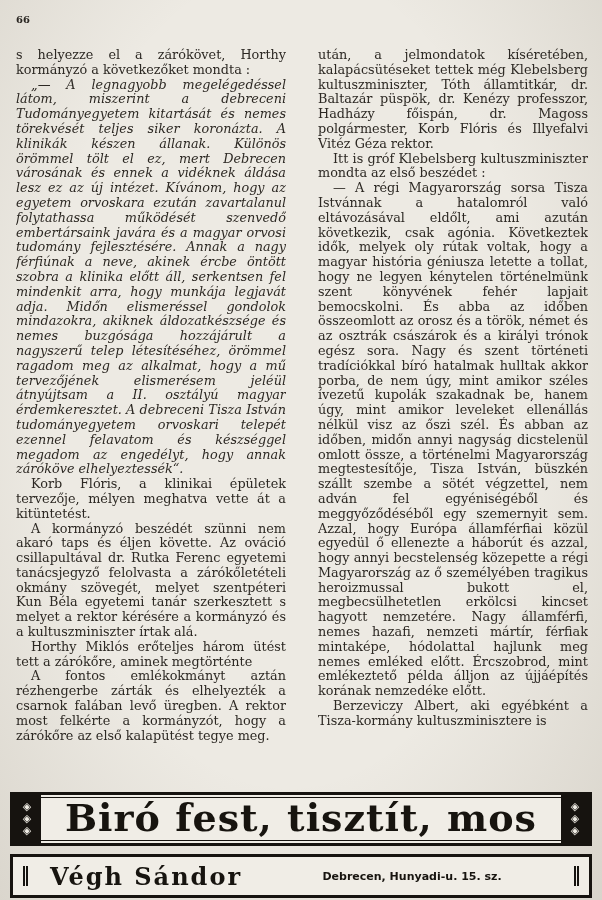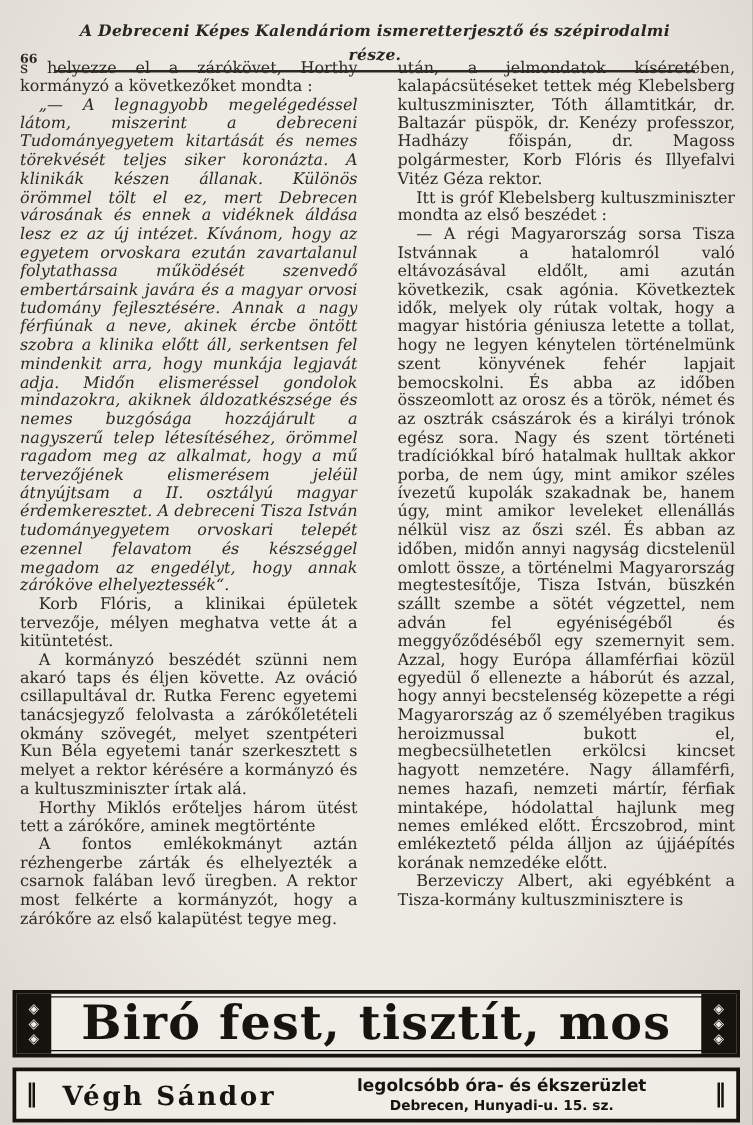--- a/index.html
+++ b/index.html
@@ -61,40 +61,37 @@
   .ad-vegh {
     top:854px; height:44px;
     border:3px solid #16130f;
     display:flex; align-items:center; gap:14px; padding:2px 10px;
   }
   .edge-rule {
     width:5px; height:60%; flex:0 0 auto;
     border-left:2px solid #16130f; border-right:2px solid #16130f;
   }
   .vegh-name {
-    flex:0 0 auto; font-weight:bold; font-size:21px; letter-spacing:2px;
+    flex:0 0 auto; font-weight:bold; font-size:24px; letter-spacing:2px;
     color:#17140f; white-space:nowrap; padding:0 8px;
   }
   .vegh-right {
     flex:1; text-align:center; font-family:"DejaVu Sans", sans-serif;
     color:#17140f;
   }
   .vegh-line1 { font-weight:bold; font-size:13.5px; white-space:nowrap; }
   .vegh-line2 { font-weight:bold; font-size:11px; white-space:nowrap; margin-top:1px; }
 </style>
 </head>
 <body>
 
 <div class="page">
 
   <header class="pagehead">
     <span class="pagenum">66</span>
-    <div class="titlewrap">
-      <span class="title">A Debreceni Képes Kalendáriom ismeretterjesztő és szépirodalmi része.</span>
-    </div>
   </header>
 
   <main class="columns">
     <div class="col">
       <p class="cont">s helyezze el a zárókövet, Horthy kormányzó a következőket mondta :</p>
       <p class="quote">„— A legnagyobb megelégedéssel látom, miszerint a debreceni Tudományegyetem kitartását és nemes törekvését teljes siker koronázta. A klinikák készen állanak. Különös örömmel tölt el ez, mert Debrecen városának és ennek a vidéknek áldása lesz ez az új intézet. Kívánom, hogy az egyetem orvoskara ezután zavartalanul folytathassa működését szenvedő embertársaink javára és a magyar orvosi tudomány fejlesztésére. Annak a nagy férfiúnak a neve, akinek ércbe öntött szobra a klinika előtt áll, serkentsen fel mindenkit arra, hogy munkája legjavát adja. Midőn elismeréssel gondolok mindazokra, akiknek áldozatkészsége és nemes buzgósága hozzájárult a nagyszerű telep létesítéséhez, örömmel ragadom meg az alkalmat, hogy a mű tervezőjének elismerésem jeléül átnyújtsam a II. osztályú magyar érdemkeresztet. A debreceni Tisza István tudományegyetem orvoskari telepét ezennel felavatom és készséggel megadom az engedélyt, hogy annak záróköve elhelyeztessék“.</p>
       <p>Korb Flóris, a klinikai épületek tervezője, mélyen meghatva vette át a kitüntetést.</p>
       <p>A kormányzó beszédét szünni nem akaró taps és éljen követte. Az ováció csillapultával dr. Rutka Ferenc egyetemi tanácsjegyző felolvasta a zárókőletételi okmány szövegét, melyet szentpéteri Kun Béla egyetemi tanár szerkesztett s melyet a rektor kérésére a kormányzó és a kultuszminiszter írtak alá.</p>
       <p>Horthy Miklós erőteljes három ütést tett a zárókőre, aminek megtörténte</p>
       <p>A fontos emlékokmányt aztán rézhengerbe zárták és elhelyezték a csarnok falában levő üregben. A rektor most felkérte a kormányzót, hogy a zárókőre az első kalapütést tegye meg.</p>
@@ -118,19 +115,18 @@
       <span>◈</span>
       <span>◈</span>
       <span>◈</span>
     </div>
   </div>
 
   <div class="ad ad-vegh">
     <div class="edge-rule"></div>
     <div class="vegh-name">Végh Sándor</div>
     <div class="vegh-right">
-      <div class="vegh-line1">legolcsóbb óra- és ékszerüzlet</div>
       <div class="vegh-line2">Debrecen, Hunyadi-u. 15. sz.</div>
     </div>
     <div class="edge-rule"></div>
   </div>
 
 </div>
 
 </body></html>

